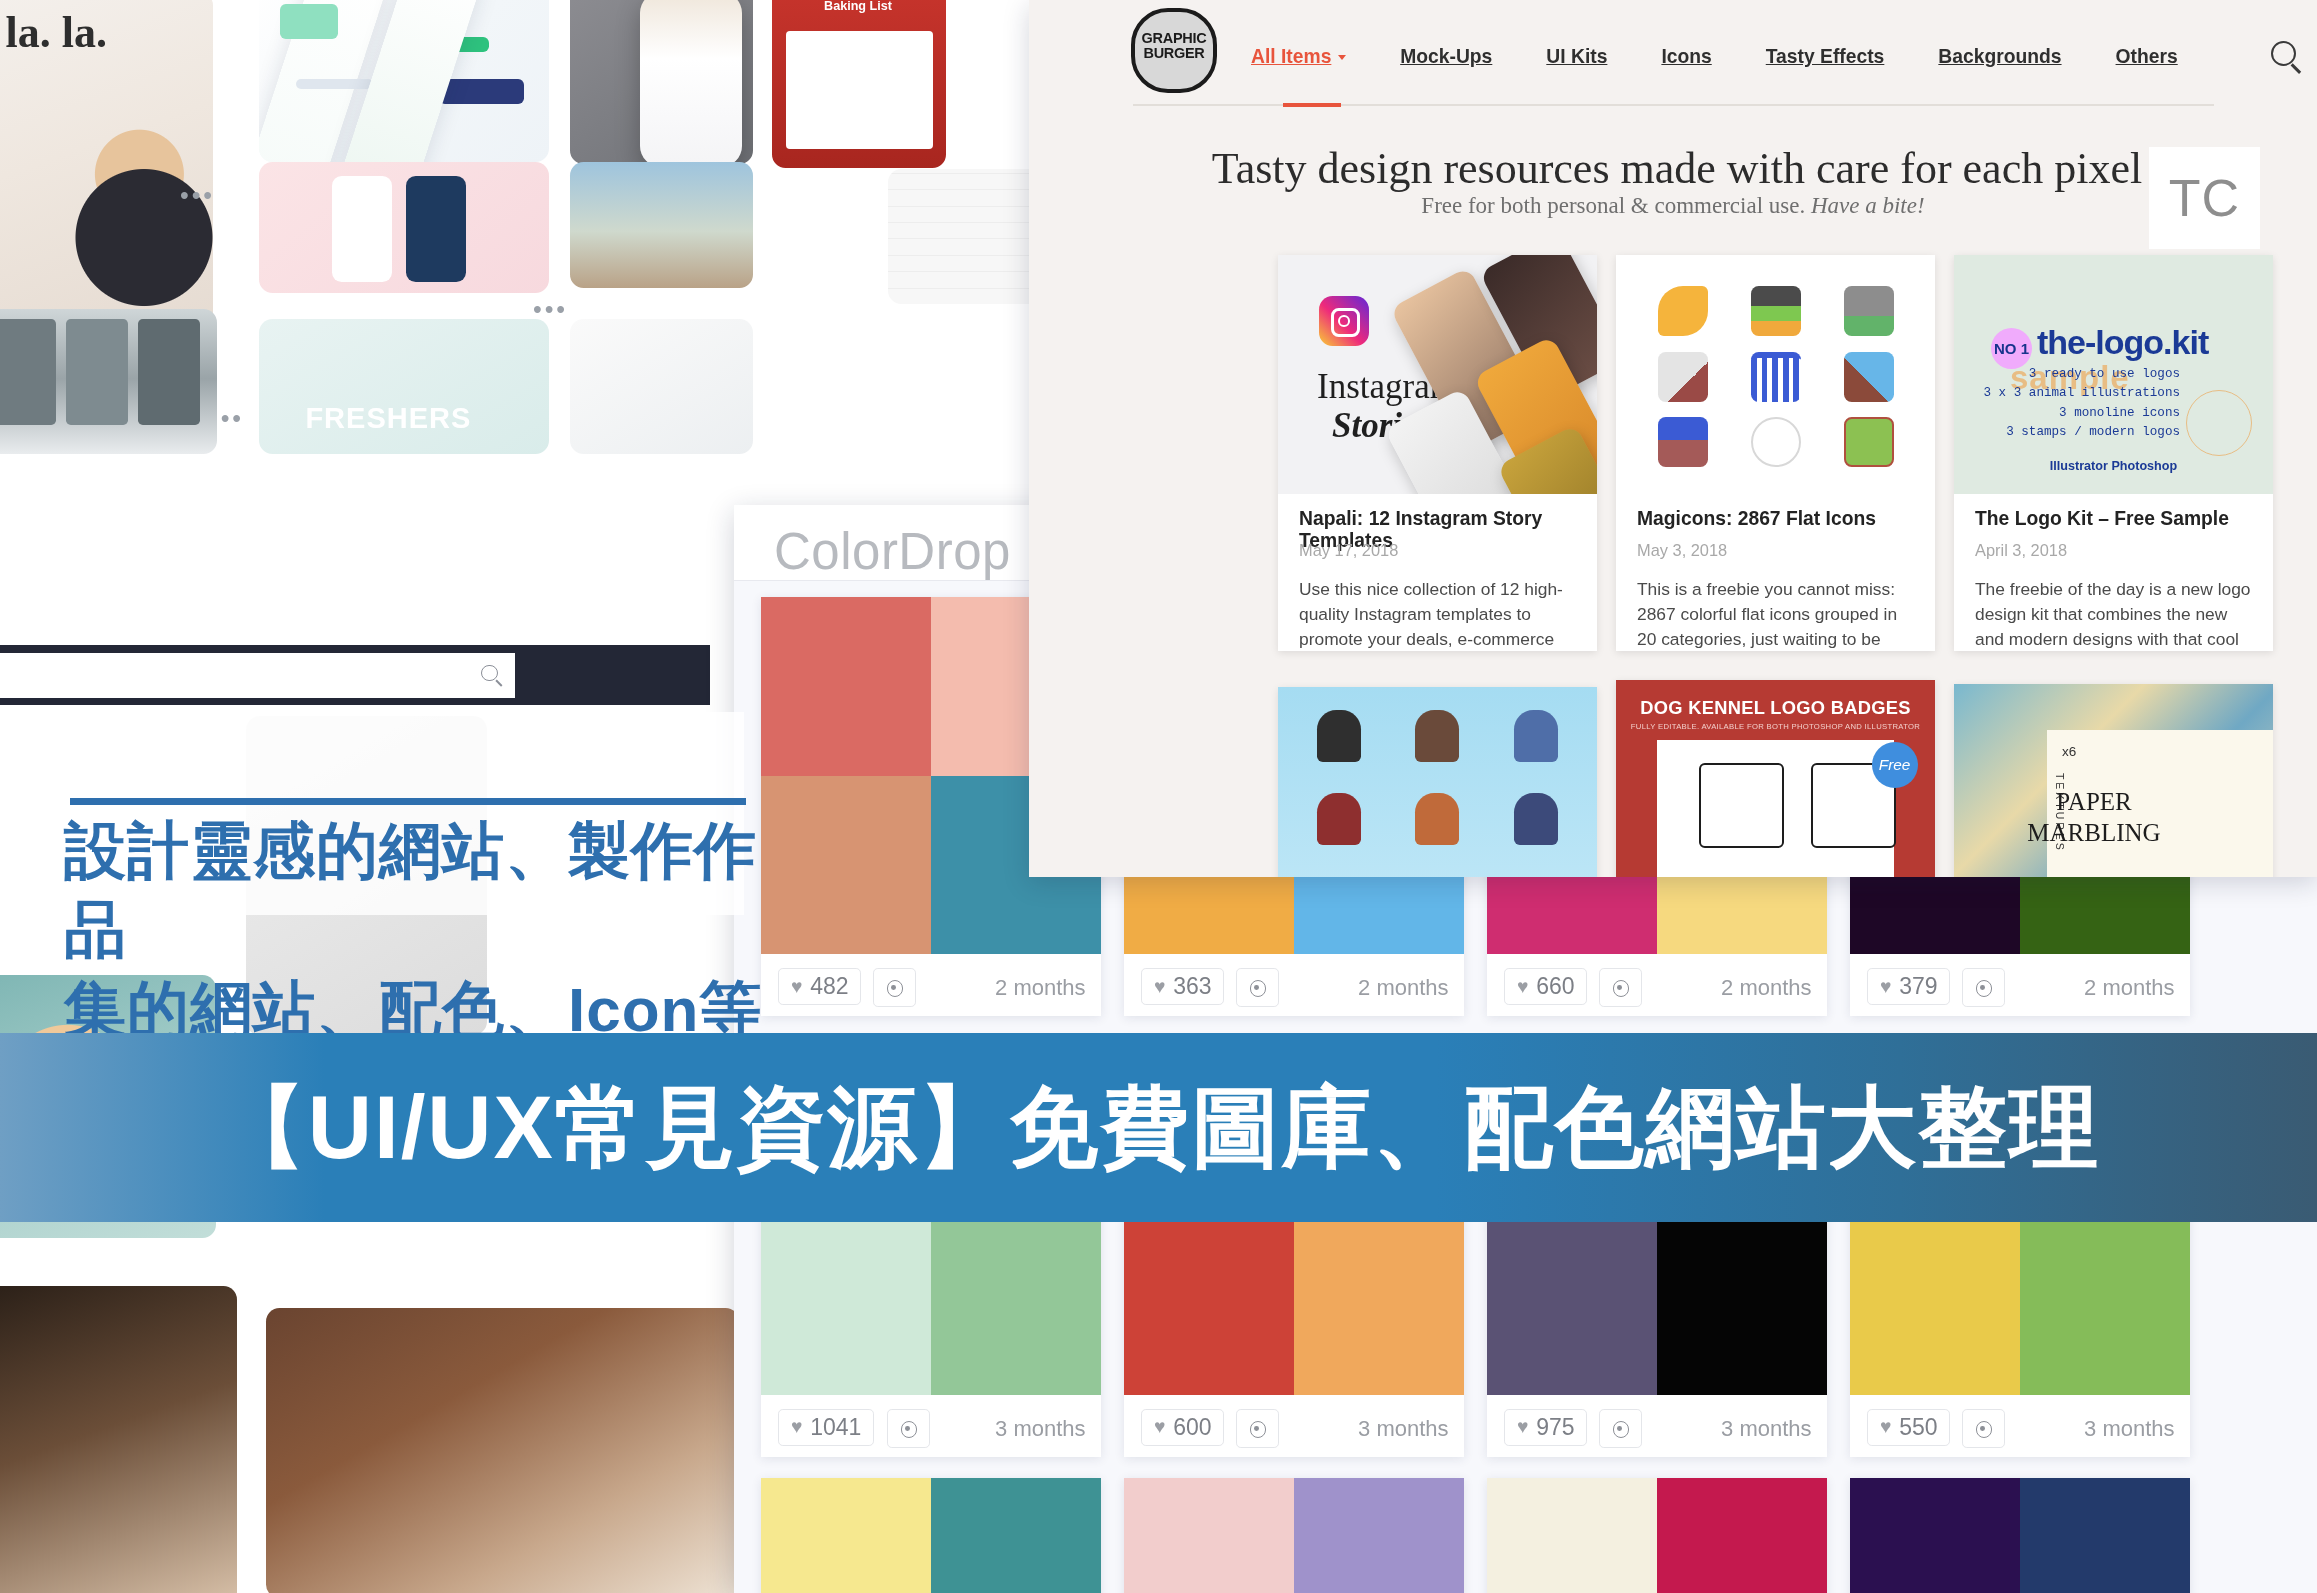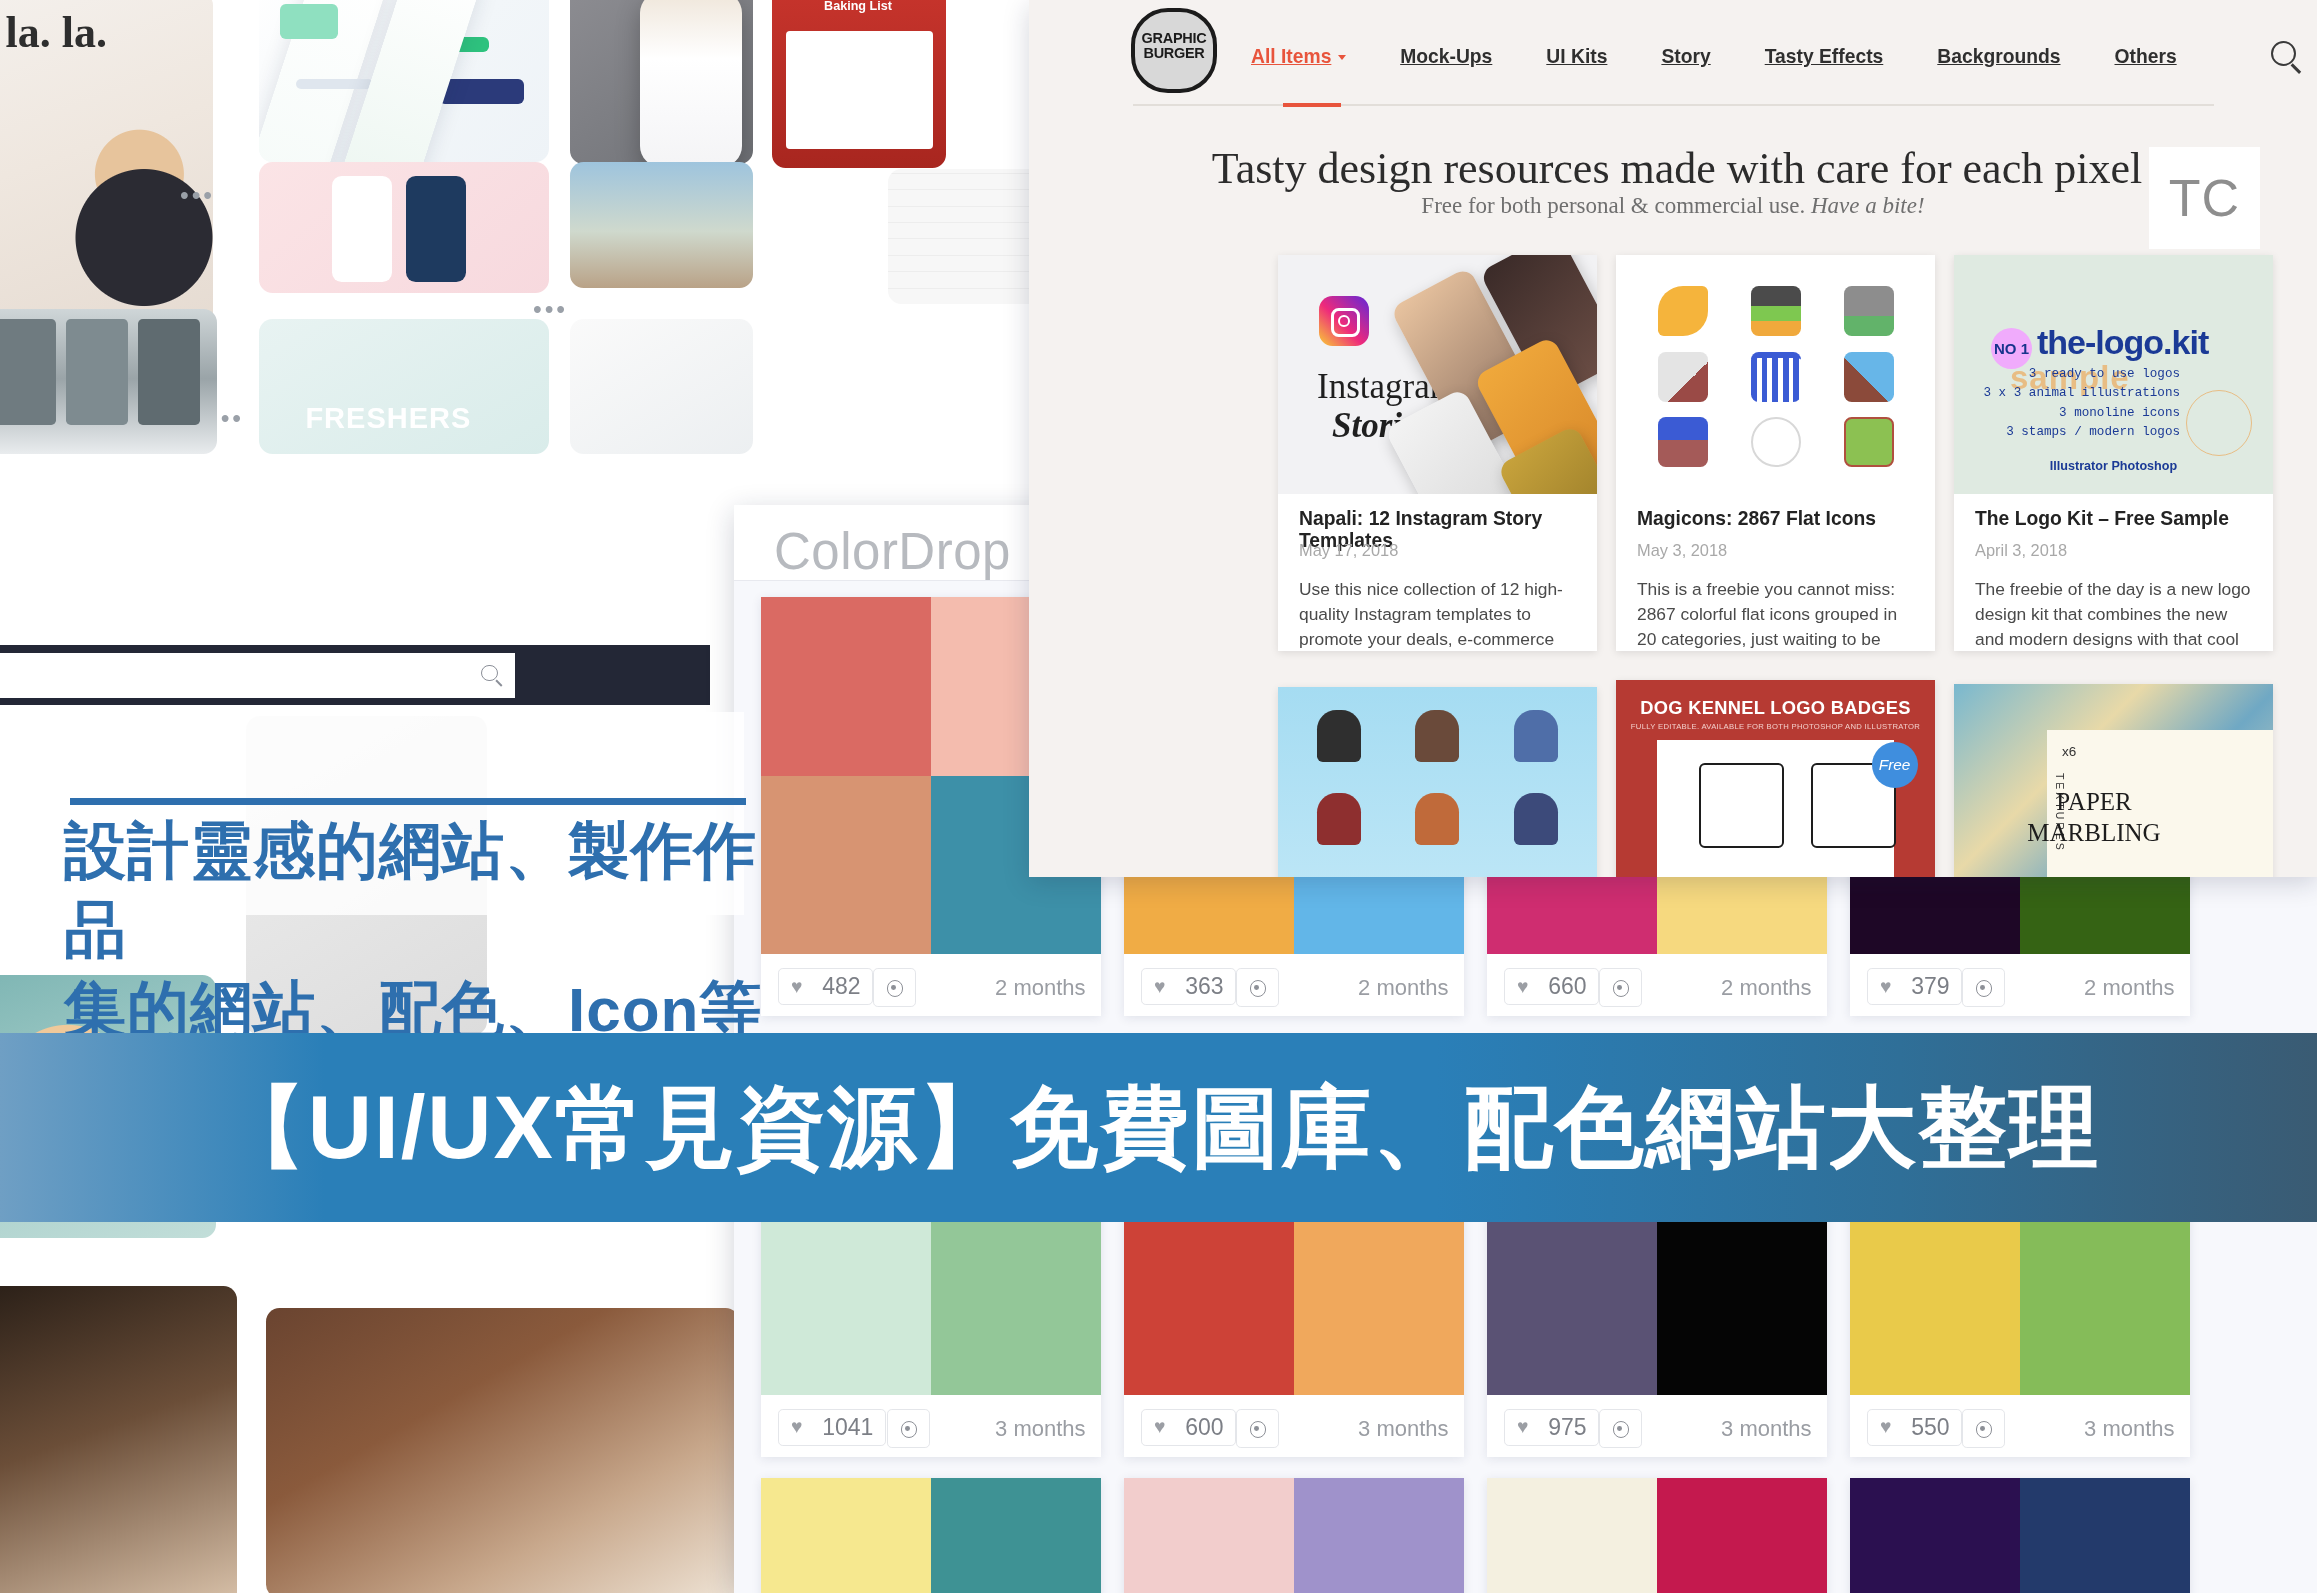--- a/index.html
+++ b/index.html
@@ -47,21 +47,21 @@
   .cd-head{position:absolute;left:0;top:0;width:100%;height:75px;background:#ffffff;border-bottom:1px solid #e8e9ef;}
   .cd-logo{position:absolute;left:40px;top:17.4px;font-size:51px;color:#b7babf;letter-spacing:0.5px;font-weight:400;}
   .cd-new{position:absolute;left:365px;top:21px;font-size:34px;color:#7d8086;}
   .cd-caret{position:absolute;left:470px;top:35px;width:13.5px;height:13.5px;border-right:3.9px solid #7d8086;border-bottom:3.9px solid #7d8086;transform:rotate(45deg);}
   .cd-grid{position:absolute;left:0;top:75px;width:100%;}
   .pcard{position:absolute;background:#fff;box-shadow:0 1.9px 9.7px rgba(30,40,80,.10);}
   .swatch{position:absolute;}
   .pfoot{position:absolute;left:0;bottom:0;width:100%;height:62px;}
   .chip{position:absolute;height:37px;border:1px solid #e4e6ea;border-radius:4.8px;background:#fff;display:flex;align-items:center;justify-content:center;gap:7.7px;padding:0 11.6px;box-sizing:border-box;}
   .chip .heart{color:#9b9ea4;font-size:19.3px;line-height:1;}
-  .chip .cnt{color:#7c7f86;font-size:23px;margin-left:12px;}
+  .chip .cnt{color:#7c7f86;font-size:23px;}
   .eye{position:absolute;width:41px;height:37px;border:1px solid #e4e6ea;border-radius:4.8px;background:#fff;}
   .eye:before{content:"";position:absolute;left:12.6px;top:11.6px;width:14.5px;height:14.5px;border:1.9px solid #8d9097;border-radius:50%;}
   .eye:after{content:"";position:absolute;left:17.4px;top:16.4px;width:4.8px;height:4.8px;background:#8d9097;border-radius:50%;}
   .ago{position:absolute;right:15.4px;font-size:22px;color:#9a9da3;}
 
   
   .gb{position:absolute;left:1029px;top:0;width:1288px;height:877px;background:#f5f2f0;box-shadow:0 5.8px 25px rgba(20,30,60,.18);overflow:hidden;}
   .gb-logo{position:absolute;left:102px;top:7.7px;width:78px;height:77px;border:4.8px solid #1b1b1b;border-radius:37px;background:#d8d8d8;}
   .gb-logo span{position:absolute;left:0;right:0;top:19.3px;text-align:center;font-family:"Liberation Sans",sans-serif;font-weight:800;font-size:14.5px;color:#1b1b1b;line-height:1.05;letter-spacing:-0.3px;}
   .gb-nav{position:absolute;left:222px;top:46px;display:flex;gap:0;align-items:center;}
@@ -343,21 +343,21 @@
   </div>
 
   <div class="gb">
     <div class="gb-logo">
       <span><i style="font-style:normal">GRAPHIC</i><br><i style="font-style:normal">BURGER</i></span>
     </div>
     <div class="gb-nav" id="gb-nav">
         <a href="#" class="active">All Items<span class="gb-caret"></span></a>
         <a href="#" class="">Mock-Ups</a>
         <a href="#" class="">UI Kits</a>
-        <a href="#" class="">Story</a>
+        <a href="#" class="">Icons</a>
         <a href="#" class="">Tasty Effects</a>
         <a href="#" class="">Backgrounds</a>
         <a href="#" class="">Others</a>
       </div>
     <div class="gb-search"></div>
     <div class="gb-rule"></div>
     <div class="gb-rule-active"></div>
     <div class="gb-h1">Tasty design resources made with care for each pixel</div>
     <div class="gb-h2">
       <span>Free for both personal &amp; commercial use. </span><em>Have a bite!</em>

